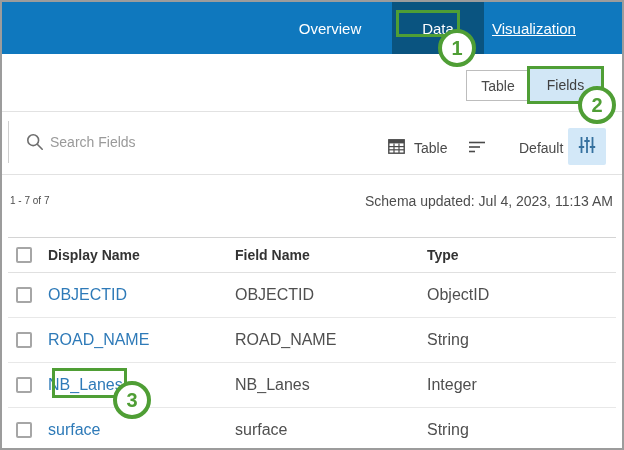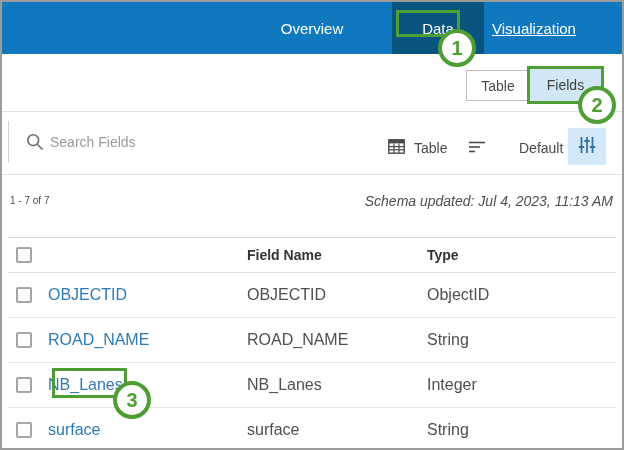--- a/index.html
+++ b/index.html
@@ -6,21 +6,21 @@
   body { background:#fff; }
   .page {
     position:relative; width:624px; height:450px;
     border:2px solid #9c9c9c; background:#ffffff; overflow:hidden;
     font-family:"Liberation Sans", sans-serif;
   }
   
   .topbar { position:absolute; left:0; top:0; right:0; height:52px; background:#0f78be; }
   .tab { position:absolute; top:0; height:52px; display:flex; align-items:center; justify-content:center;
          color:#ffffff; font-size:15px; cursor:pointer; }
-  .tab-overview { left:260px; width:100px; }
+  .tab-overview { left:278px; width:100px; }
   .tab-data { left:390px; width:92px; background:#0a5480; }
   .tab-visualization { left:473px; width:118px;text-decoration:underline; }
 
   
   .ann-box { position:absolute; border:3px solid #4f9e35; z-index:40; pointer-events:none; }
   .ann-circle { position:absolute; width:38px; height:38px; border-radius:50%;
                 background:#ffffff; border:4px solid #4f9e35; color:#4f9e35;
                 font-size:20px; font-weight:bold; display:flex; align-items:center; justify-content:center;
                 z-index:50; }
 
@@ -48,32 +48,32 @@
               font-size:14px; color:#4a4a4a; cursor:pointer; background:none; border:none;
               font-family:"Liberation Sans", sans-serif; }
   .btn-tableview { left:386px; }
   .btn-sort { left:466px;gap:33px; }
   .btn-filter { position:absolute; left:566px; top:126px; width:38px; height:37px;
                 background:#d3e8f8; border:none; border-radius:2px; cursor:pointer;
                 display:flex; align-items:center; justify-content:center; }
 
   
   .count-label { position:absolute; left:8px; top:193px; font-size:10px; color:#4d4d4d; }
-  .schema-label { position:absolute; right:9px; top:191px; font-size:14px; color:#4d4d4d;font-style:italic; }
+  .schema-label { position:absolute; right:9px; top:191px; font-size:14px; color:#4d4d4d; }
 
   
   .ftable { position:absolute; left:6px; right:6px; top:235px; border-top:1px solid #d4d4d4; }
   .frow { position:relative; height:45px; border-bottom:1px solid #e8e8e8; }
   .frow-header { height:35px; border-bottom:1px solid #e0e0e0; }
   .checkbox { position:absolute; left:8px; top:50%; transform:translateY(-50%);
               width:16px; height:16px; border:2px solid #a6a6a6; border-radius:2px;
               background:#fff; cursor:pointer; }
   .cell { position:absolute; top:0; height:100%; display:flex; align-items:center; font-size:16px; color:#4f4f4f; }
   .cell-c1 { left:40px; }
-  .cell-c2 { left:239px;text-align:center; }
+  .cell-c2 { left:227px;text-align:center; }
   .cell-c3 { left:419px; }
   .hcell { font-size:14px; font-weight:bold; color:#333333; }
   .link { color:#2e7ab8; cursor:pointer; }
 </style>
 </head>
 <body>
 
 <div class="page">
 
   <div class="topbar">
@@ -145,20 +145,21 @@
 
   <div class="divider" style="top:172px;"></div>
 
   <div class="count-label">1 - 7 of 7</div>
   <div class="schema-label">Schema updated: Jul 4, 2023, 11:13 AM</div>
 
   <div class="ftable">
 
     <div class="frow frow-header">
       <span class="checkbox"></span>
+      <span class="cell cell-c1 hcell">Display Name</span>
       <span class="cell cell-c2 hcell">Field Name</span>
       <span class="cell cell-c3 hcell">Type</span>
     </div>
 
     <div class="frow">
       <span class="checkbox"></span>
       <span class="cell cell-c1 link">OBJECTID</span>
       <span class="cell cell-c2">OBJECTID</span>
       <span class="cell cell-c3">ObjectID</span>
     </div>

